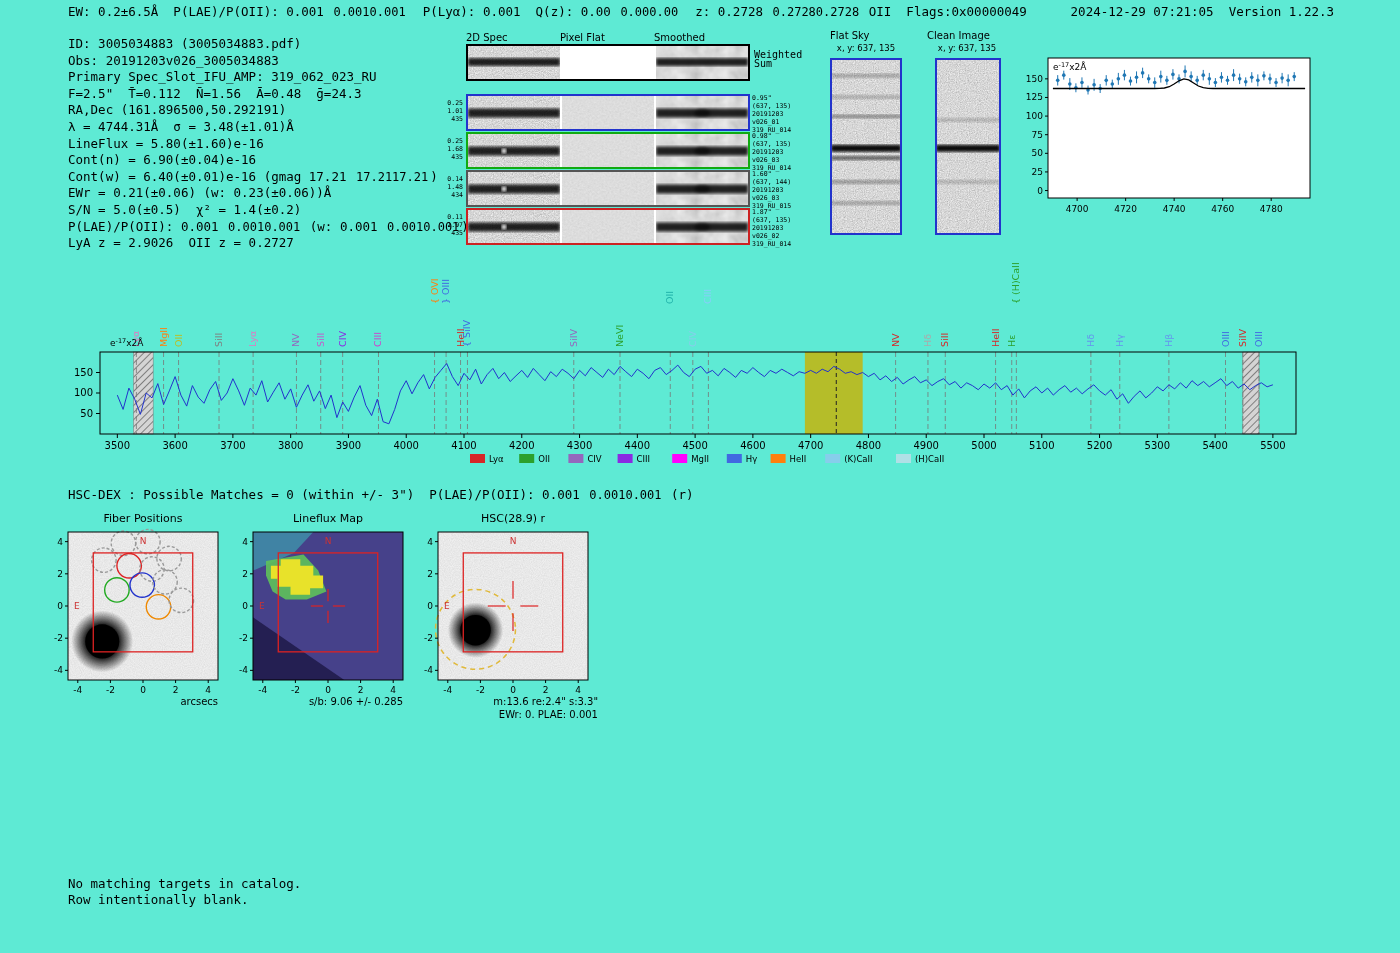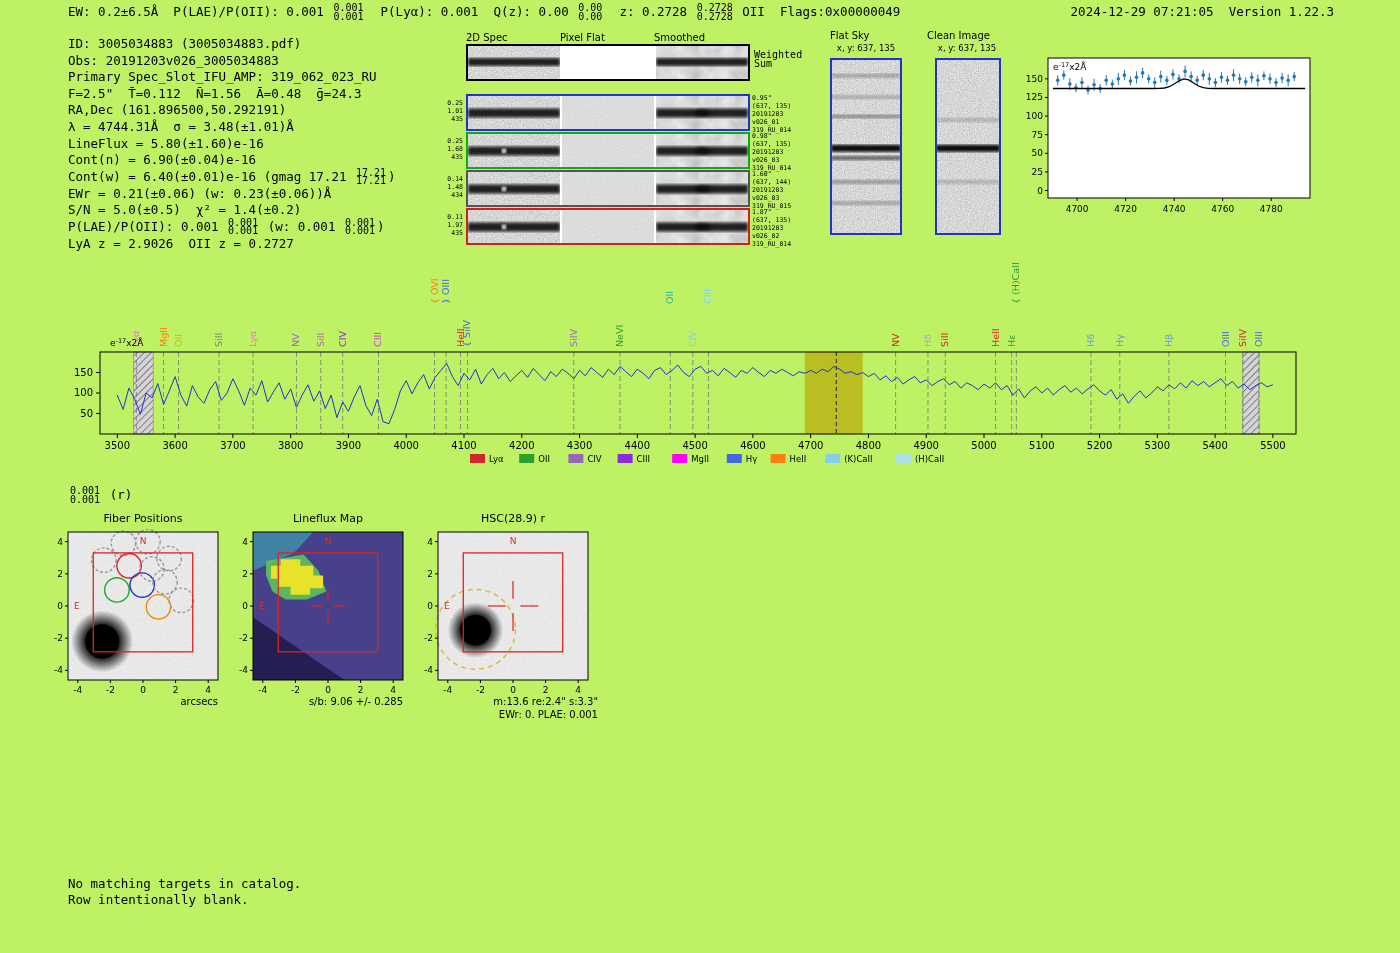--- a/index.html
+++ b/index.html
@@ -1,24 +1,24 @@
 <!DOCTYPE html>
 <html><head>
 <meta charset="utf-8">
 <style>
   *{margin:0;padding:0;box-sizing:border-box}
   html,body{background:#fff}
   body{width:1400px;height:953px;position:relative;font-family:"DejaVu Sans",sans-serif;color:#000}
-  .page{position:absolute;left:0;top:0;width:1400px;height:953px;background:#bef264;overflow:hidden}
+  .page{position:absolute;left:0;top:0;width:1400px;height:953px;background:#5eead4;overflow:hidden}
   .abs{position:absolute}
   .mono{font-family:"DejaVu Sans Mono",monospace}
   .hdr{position:absolute;font-size:12.5px;white-space:pre;line-height:15px}
   .info{position:absolute;font-size:12.5px;line-height:16.6px;white-space:pre}
   .iline{white-space:pre}
-  .frac{display:inline-flex;flex-direction:column;vertical-align:middle;font-size:10px;line-height:8.5px;margin:0 2px;text-align:center}
+  .frac{display:inline-flex;flex-direction:row;vertical-align:middle;font-size:12px;line-height:8.5px;margin:0 2px;text-align:center}
   .frac span{display:block}
   .ct-title{position:absolute;font-size:10px;}
   .ct-sub{position:absolute;font-size:8.5px;text-align:center}
   .tiny{font-size:6.5px;line-height:8px}
   .ct-grp{display:flex;gap:2px;background:#fff;position:absolute}
   .ct-cell{width:92px;height:33px;overflow:hidden}
   .ct-cell svg{display:block}
   .ct-left{left:0;width:27px;text-align:right;position:absolute}
   .ct-right{left:316px;position:absolute;white-space:pre}
   .ptitle{position:absolute;font-size:11px;text-align:center}
@@ -493,21 +493,21 @@
       <rect x="686.8000000000001" y="196" width="15" height="9" fill="#4169e1"></rect>
       <text x="705.8000000000001" y="204" font-size="8.5">Hγ</text>
       <rect x="730.6" y="196" width="15" height="9" fill="#ff7f0e"></rect>
       <text x="749.6" y="204" font-size="8.5">HeII</text>
       <rect x="785.2" y="196" width="15" height="9" fill="#87ceeb"></rect>
       <text x="804.2" y="204" font-size="8.5">(K)CaII</text>
       <rect x="856" y="196" width="15" height="9" fill="#b0e0e6"></rect>
       <text x="875" y="204" font-size="8.5">(H)CaII</text>
     </svg>
 
-  <div class="hdr mono" style="left:68px;top:487px"><span class="frac"><span>0.001</span><span>0.001</span></span><span> (r)</span></div>
+  <div class="hdr mono" style="left:68px;top:487px"><span>HSC-DEX : Possible Matches = 0 (within +/- 3")  P(LAE)/P(OII): 0.001 </span><span class="frac"><span>0.001</span><span>0.001</span></span><span> (r)</span></div>
 
   <div class="ptitle" style="left:68px;top:512px;width:150px">Fiber Positions</div>
   <div class="ptitle" style="left:253px;top:512px;width:150px">Lineflux Map</div>
   <div class="ptitle" style="left:438px;top:512px;width:150px">HSC(28.9) r</div>
 
   <svg id="svg-p0" class="abs" style="left:38px;top:524px" width="200" height="178">
       <rect x="30" y="8" width="150" height="148" fill="#ededed" filter="url(#grainBG)"></rect>
       <circle cx="64.23913043478261" cy="117.3913043478261" r="30.97826086956522" fill="url(#blobG)"></circle>
       <circle cx="64.23913043478261" cy="117.3913043478261" r="17.038043478260867" fill="#000"></circle>
       <circle cx="85.43478260869566" cy="19.260869565217387" r="12.228260869565217" fill="none" stroke="#999999" stroke-width="1.4" stroke-dasharray="3 2"></circle>

